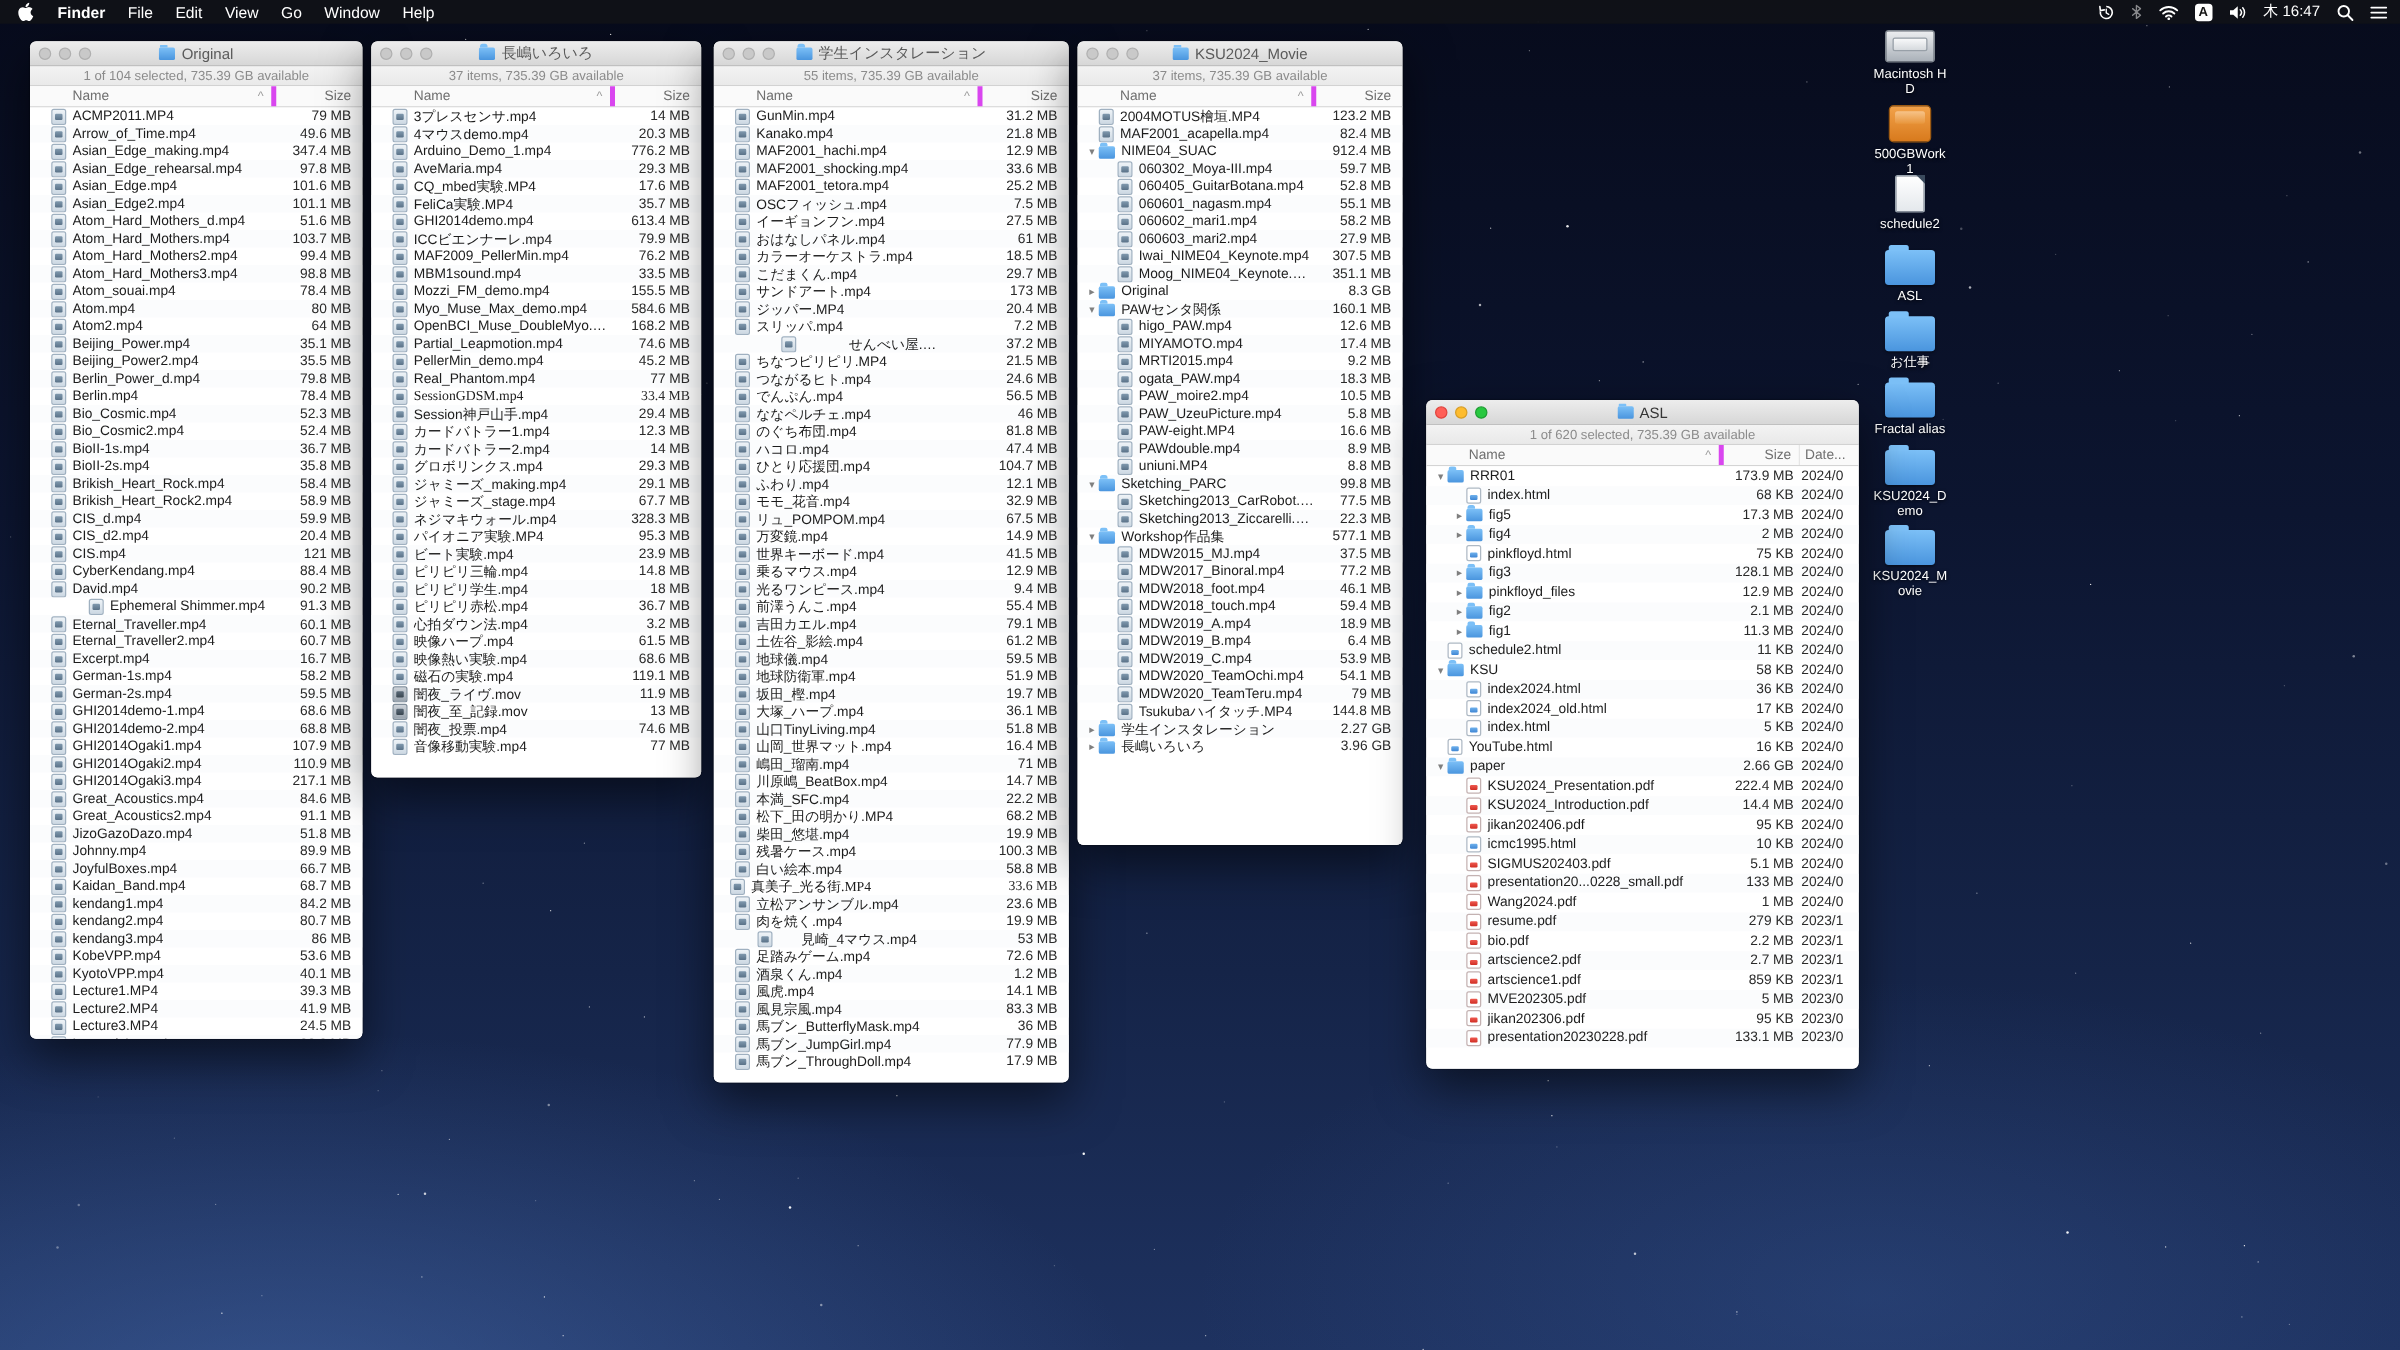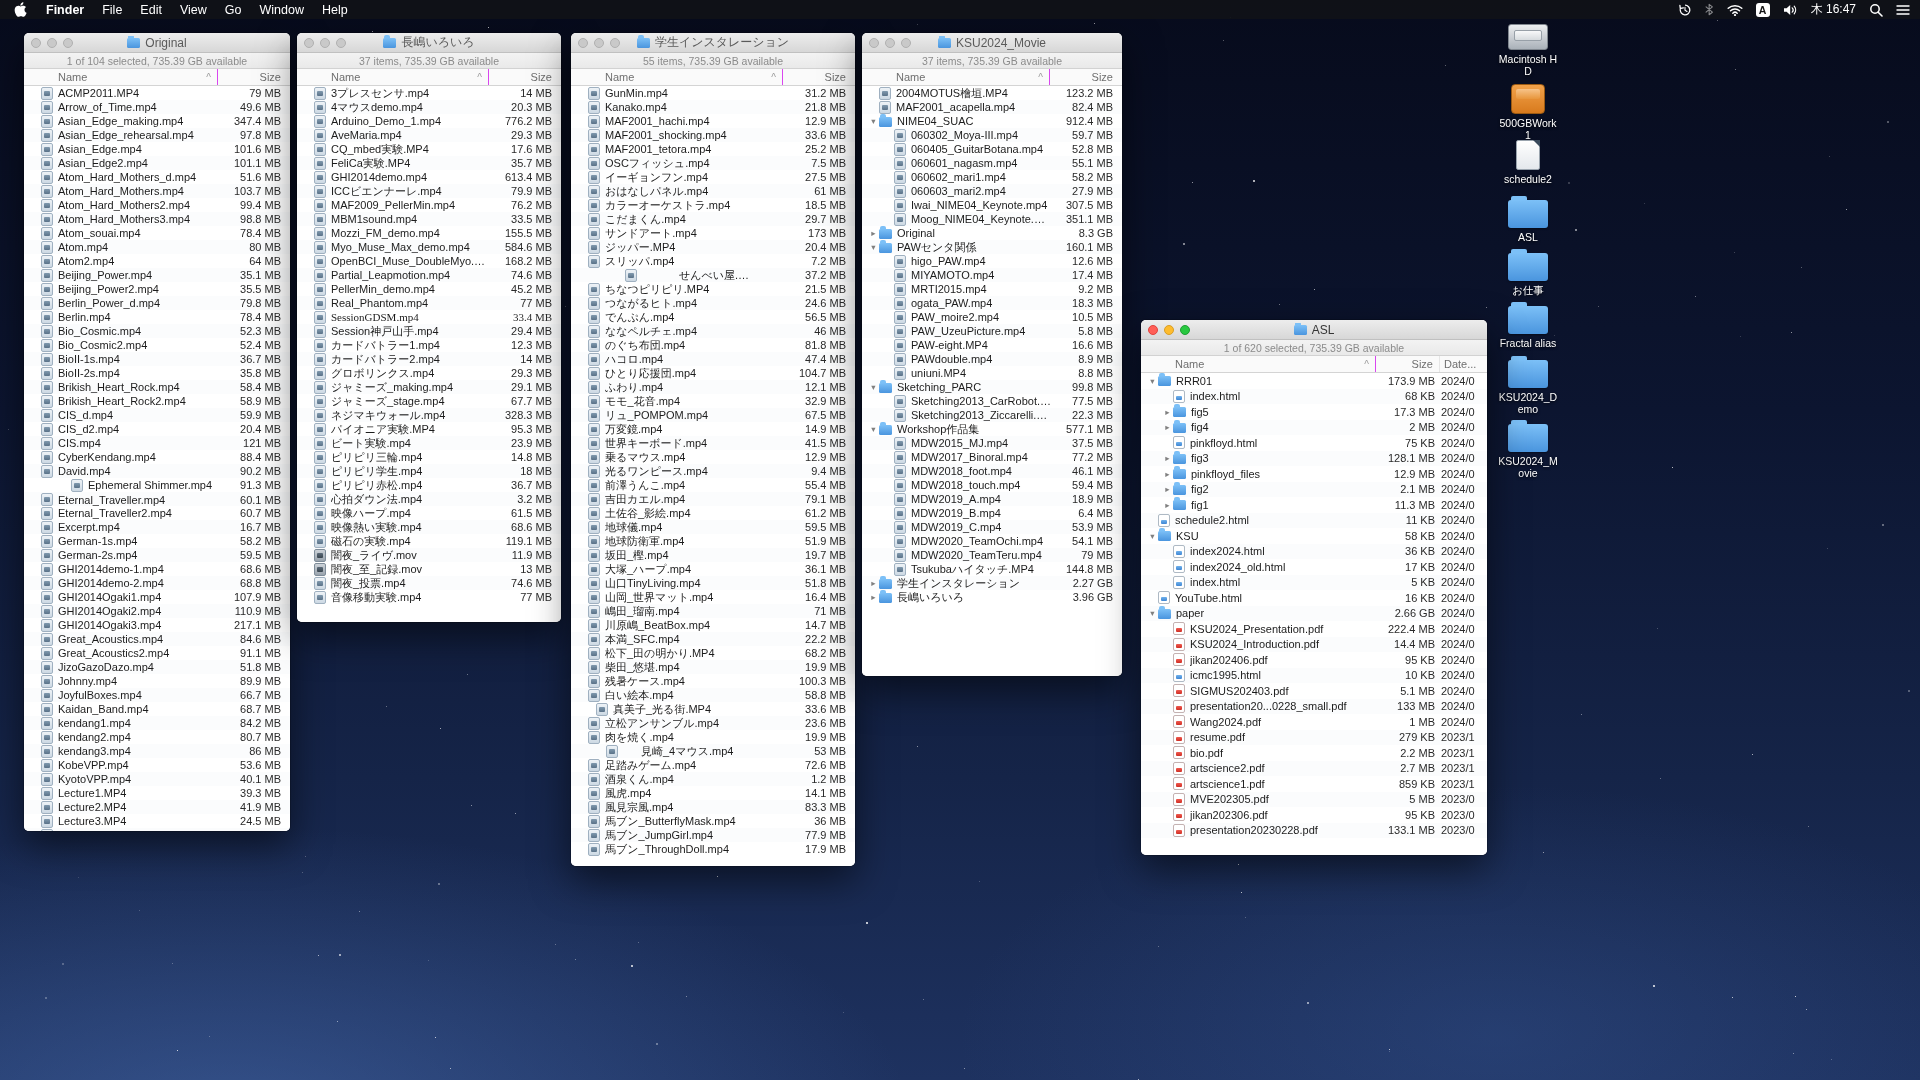--- a/index.html
+++ b/index.html
@@ -52,21 +52,21 @@
     background:#7cc0f7; border-radius:2px 2px 0 0; }
 
   .statusbar { height:16px; background:linear-gradient(#f3f3f3,#e9e9e9); border-bottom:1px solid #d2d2d2;
     display:flex; align-items:center; justify-content:center; font-size:10.5px; color:#8b8b8b; white-space:nowrap; }
 
   .colheader { height:17px; display:flex; align-items:center; background:#fafafa; border-bottom:1px solid #d4d4d4;
     font-size:11px; color:#6f6f6f; }
   .hc-name { flex:1; display:flex; align-items:center; padding-left:34px; overflow:hidden; }
   .sortcaret { margin-left:auto; margin-right:6px; color:#9a9a9a; font-size:10px; }
   .hc-size { width:73px; flex:none; display:flex; align-items:center; justify-content:flex-end; padding-right:9px;
-    border-left:1px solid #d946ef; height:100%; }
+    border-left:4px solid #d946ef; height:100%; }
   .hc-date { width:48px; flex:none; display:flex; align-items:center; padding-left:4px;
     border-left:1px solid #e6e6e6; height:100%; overflow:hidden; white-space:nowrap; }
   .win4 .hc-size { width:64px; padding-right:6px; }
 
   .list { position:relative; overflow:hidden; background:#fff;
     height:calc(100% - 53px); }
   .row { display:flex; align-items:center; height:14px; font-size:11px; color:#1c1c1c; overflow:hidden; }
   .row.alt { background:#fbfcfd; }
   .win4 .row { height:15.5px; }
   .disc { width:11px; flex:none; text-align:center; color:#7f7f7f; font-size:8.5px; line-height:1; }
@@ -1243,21 +1243,21 @@
             <span class="fi fi-movie"></span>
             <span class="fname">残暑ケース.mp4</span>
             <span class="fsize">100.3 MB</span>
           </div>
           <div class="row alt" style="padding-left: 6px;">
             <span class="disc"></span>
             <span class="fi fi-movie"></span>
             <span class="fname">白い絵本.mp4</span>
             <span class="fsize">58.8 MB</span>
           </div>
-          <div class="row" style="padding-left: 14px;">
+          <div class="row" style="padding-left: 2px; font-family: Liberation Serif, serif;">
             <span class="disc"></span>
             <span class="fi fi-movie"></span>
             <span class="fname">真美子_光る街.MP4</span>
             <span class="fsize">33.6 MB</span>
           </div>
           <div class="row alt" style="padding-left: 6px;">
             <span class="disc"></span>
             <span class="fi fi-movie"></span>
             <span class="fname">立松アンサンブル.mp4</span>
             <span class="fsize">23.6 MB</span>

